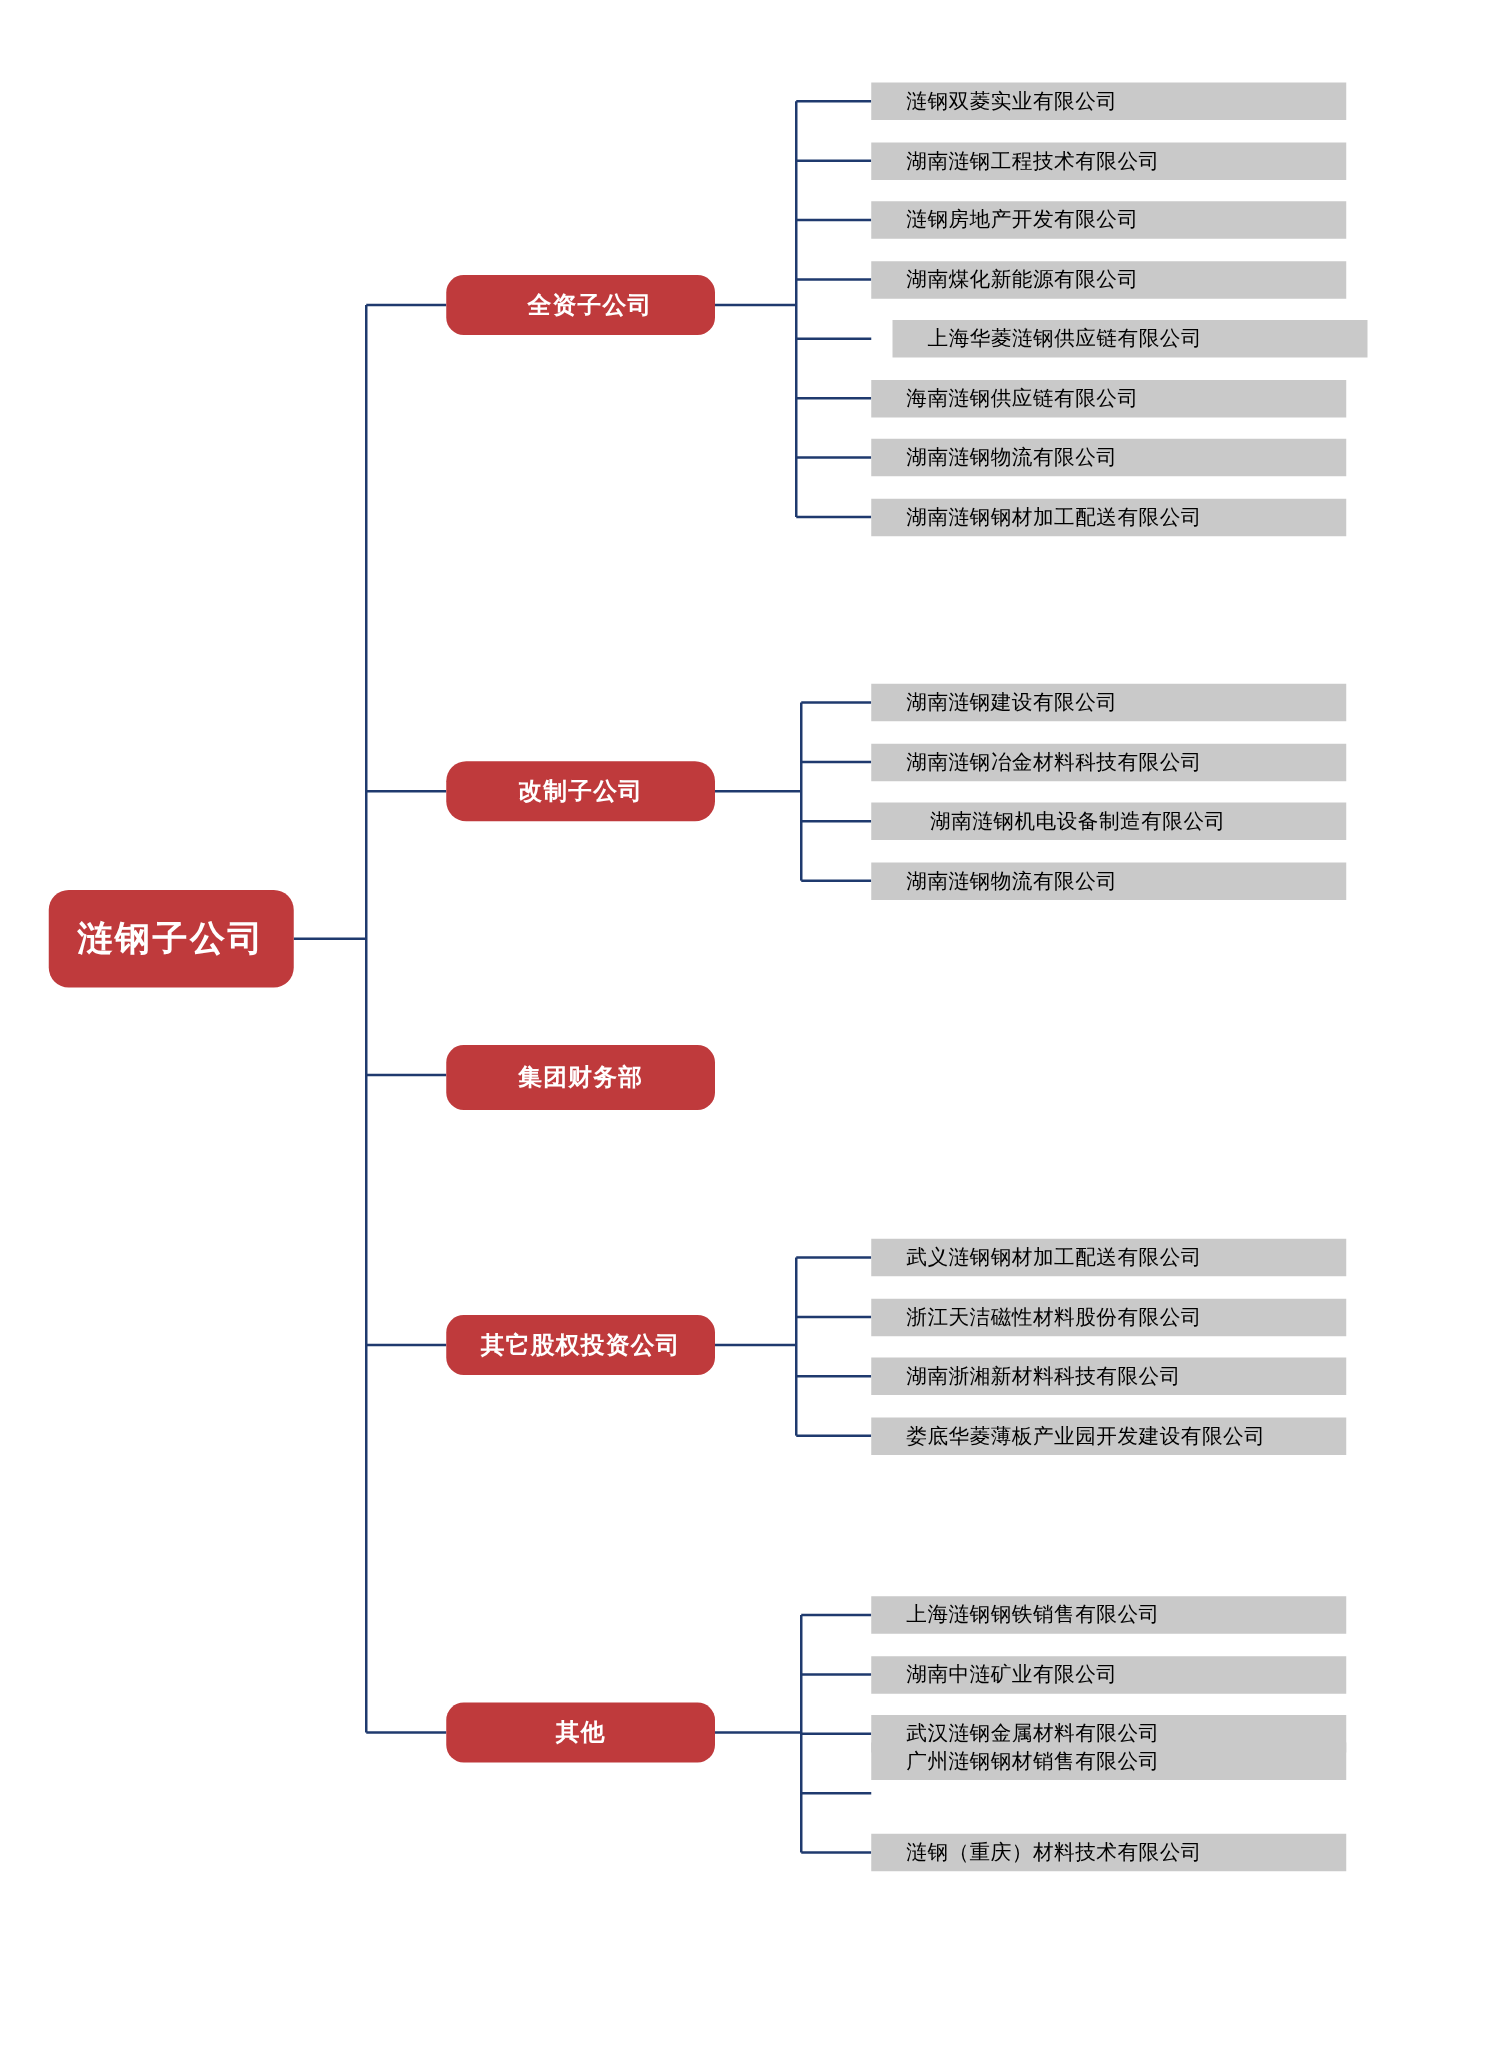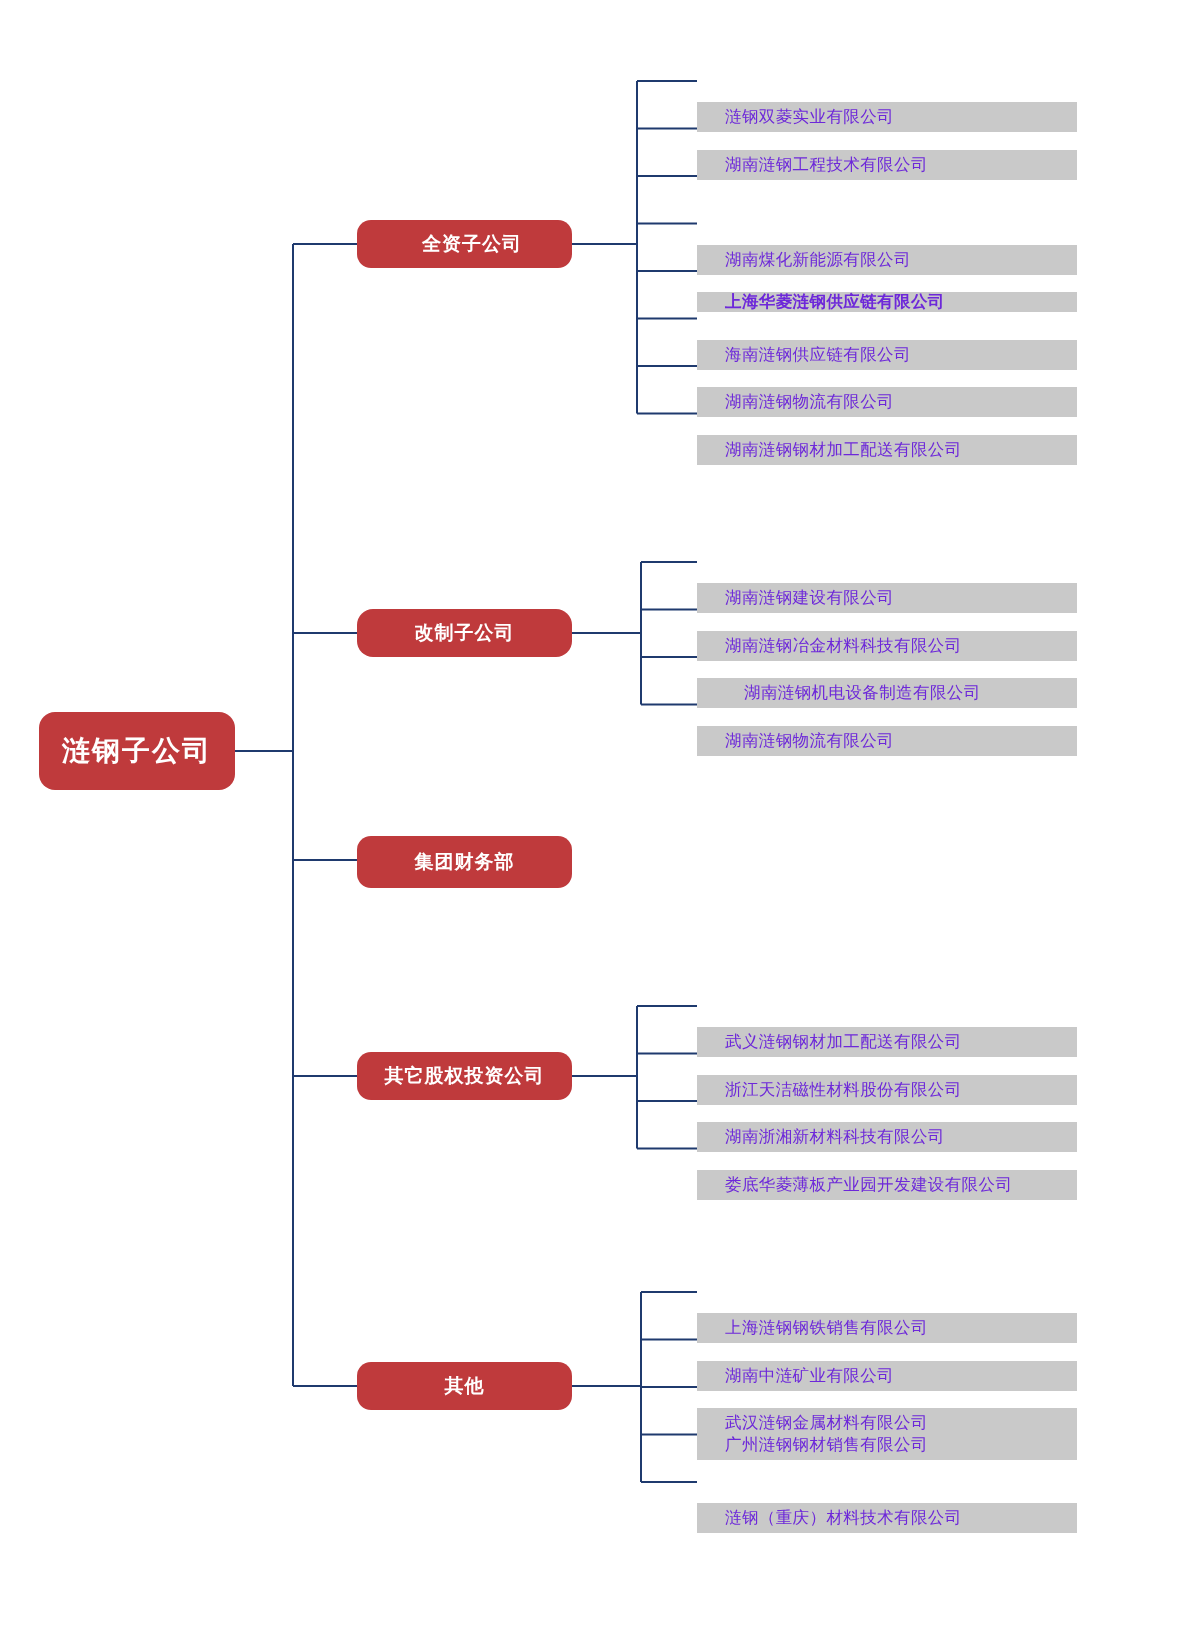--- a/index.html
+++ b/index.html
@@ -53,29 +53,28 @@
     letter-spacing: 2px;
   }
 
   .node-branch {
     font-size: 19px;
   }
 
   .node-leaf {
     position: absolute;
     background: #c9c9c9;
-    color: #6d28d9;
+    color: #000000;
     font-size: 16.5px;
     display: flex;
     align-items: center;
     box-sizing: border-box;
     padding-left: 28px;
     letter-spacing: 0.4px;
     white-space: nowrap;
-    margin-top: 36px;
   }
 </style>
 </head>
 <body>
 
 <div id="chart-canvas">
   <svg id="connector-layer" viewBox="0 0 1200 1638" xmlns="http://www.w3.org/2000/svg">
       <line x1="235" y1="751" x2="293" y2="751" stroke="#1f3a6e" stroke-width="2"></line>
       <line x1="293" y1="244" x2="293" y2="1386" stroke="#1f3a6e" stroke-width="2"></line>
       <line x1="293" y1="244" x2="357" y2="244" stroke="#1f3a6e" stroke-width="2"></line>
@@ -110,22 +109,23 @@
       <line x1="641" y1="1292" x2="697" y2="1292" stroke="#1f3a6e" stroke-width="2"></line>
       <line x1="641" y1="1339.5" x2="697" y2="1339.5" stroke="#1f3a6e" stroke-width="2"></line>
       <line x1="641" y1="1387" x2="697" y2="1387" stroke="#1f3a6e" stroke-width="2"></line>
       <line x1="641" y1="1434.5" x2="697" y2="1434.5" stroke="#1f3a6e" stroke-width="2"></line>
       <line x1="641" y1="1482" x2="697" y2="1482" stroke="#1f3a6e" stroke-width="2"></line>
     </svg>
 <div class="node-root" style="left: 39px; top: 712px; width: 196px; height: 78px;">涟钢子公司</div>
     <div class="node-branch" style="left: 357px; top: 220px; width: 215px; height: 48px; padding-left: 15px;">全资子公司</div>
     <div class="node-leaf" style="left: 697px; top: 66px; width: 380px; height: 30px;">涟钢双菱实业有限公司</div>
     <div class="node-leaf" style="left: 697px; top: 113.5px; width: 380px; height: 30px;">湖南涟钢工程技术有限公司</div>
+    <div class="node-leaf" style="left: 697px; top: 161px; width: 380px; height: 30px;">涟钢房地产开发有限公司</div>
     <div class="node-leaf" style="left: 697px; top: 208.5px; width: 380px; height: 30px;">湖南煤化新能源有限公司</div>
-    <div class="node-leaf" style="left: 697px; top: 256px; width: 380px; height: 20px; font-weight: bold;">上海华菱涟钢供应链有限公司</div>
+    <div class="node-leaf" style="left: 714px; top: 256px; width: 380px; height: 30px;">上海华菱涟钢供应链有限公司</div>
     <div class="node-leaf" style="left: 697px; top: 303.5px; width: 380px; height: 30px;">海南涟钢供应链有限公司</div>
     <div class="node-leaf" style="left: 697px; top: 351px; width: 380px; height: 30px;">湖南涟钢物流有限公司</div>
     <div class="node-leaf" style="left: 697px; top: 398.5px; width: 380px; height: 30px;">湖南涟钢钢材加工配送有限公司</div>
     <div class="node-branch" style="left: 357px; top: 609px; width: 215px; height: 48px; border-radius: 16px;">改制子公司</div>
     <div class="node-leaf" style="left: 697px; top: 547px; width: 380px; height: 30px;">湖南涟钢建设有限公司</div>
     <div class="node-leaf" style="left: 697px; top: 594.5px; width: 380px; height: 30px;">湖南涟钢冶金材料科技有限公司</div>
     <div class="node-leaf" style="left: 697px; top: 642px; width: 380px; height: 30px; padding-left: 47px;">湖南涟钢机电设备制造有限公司</div>
     <div class="node-leaf" style="left: 697px; top: 689.5px; width: 380px; height: 30px;">湖南涟钢物流有限公司</div>
     <div class="node-branch" style="left: 357px; top: 836px; width: 215px; height: 52px;">集团财务部</div>
     <div class="node-branch" style="left: 357px; top: 1052px; width: 215px; height: 48px;">其它股权投资公司</div>

